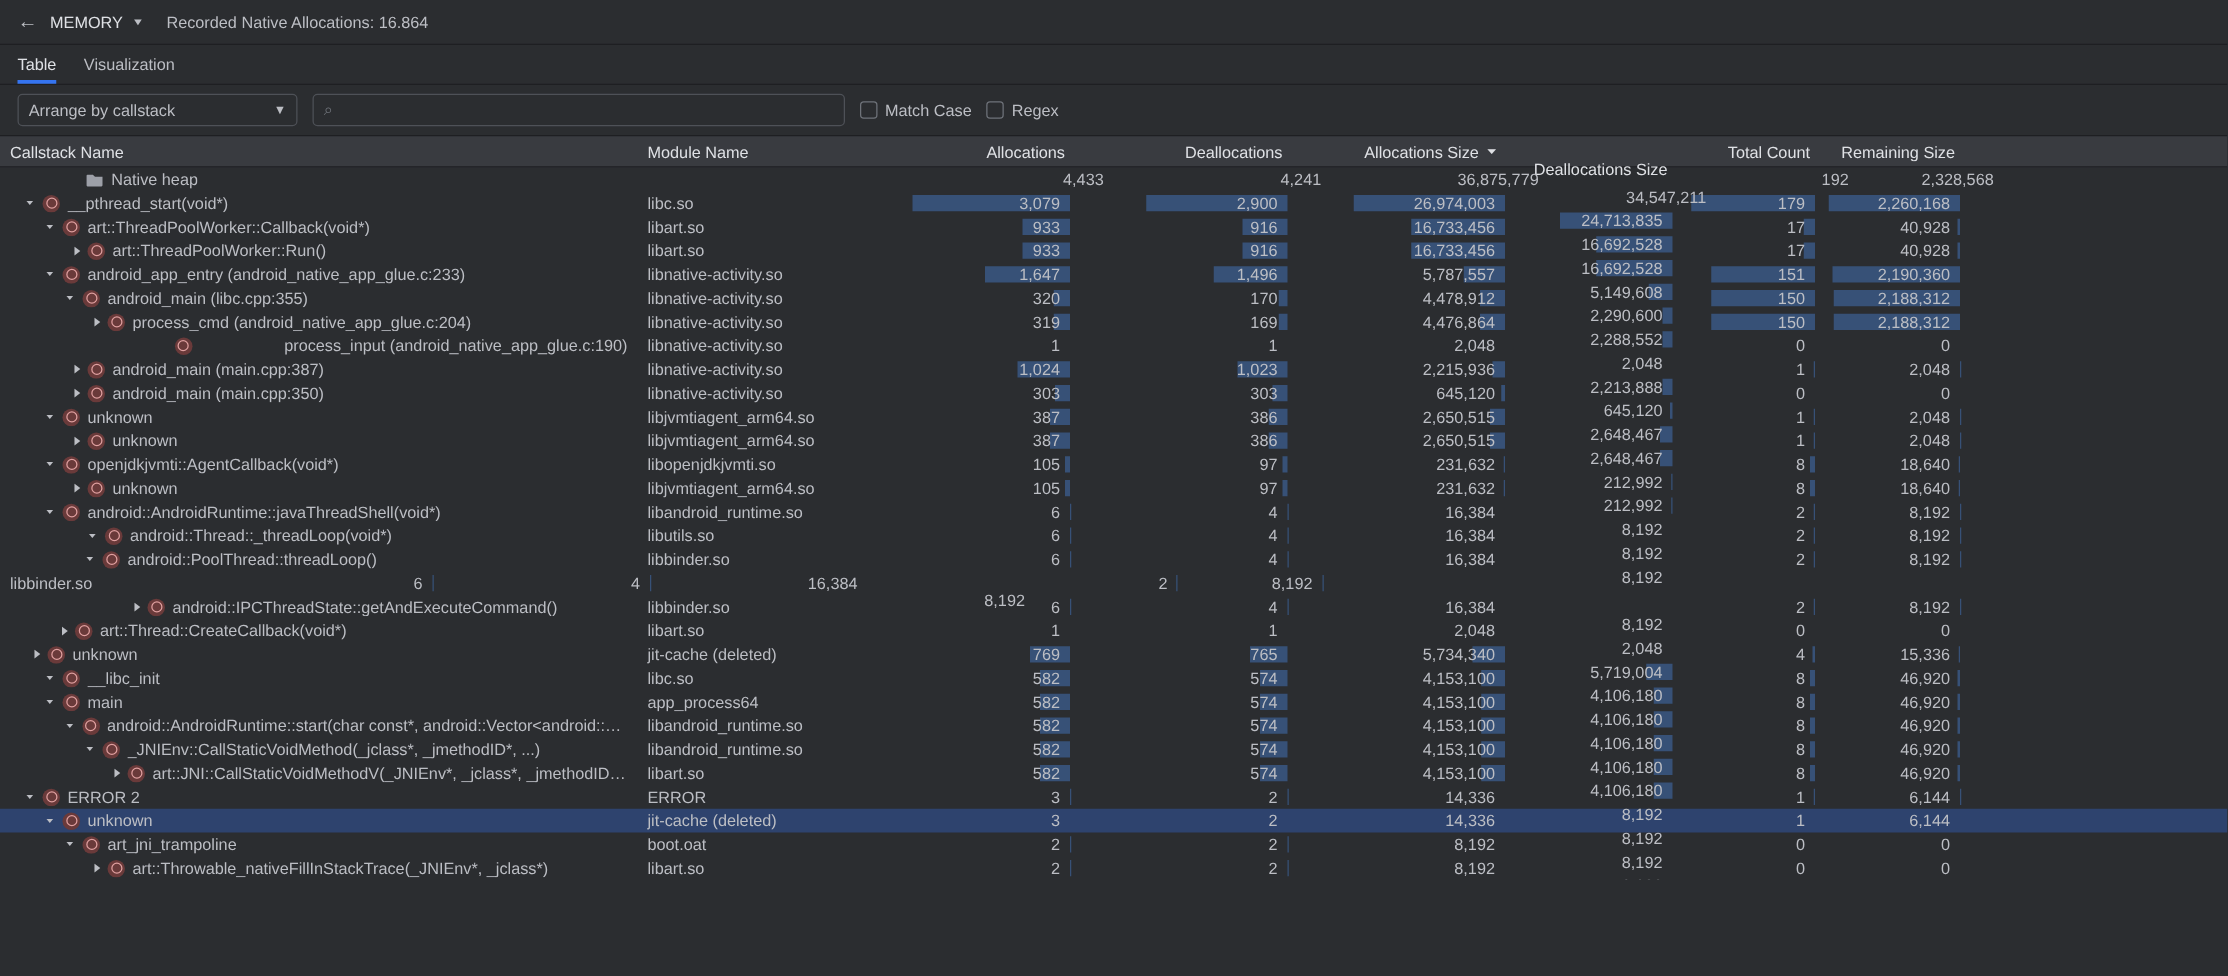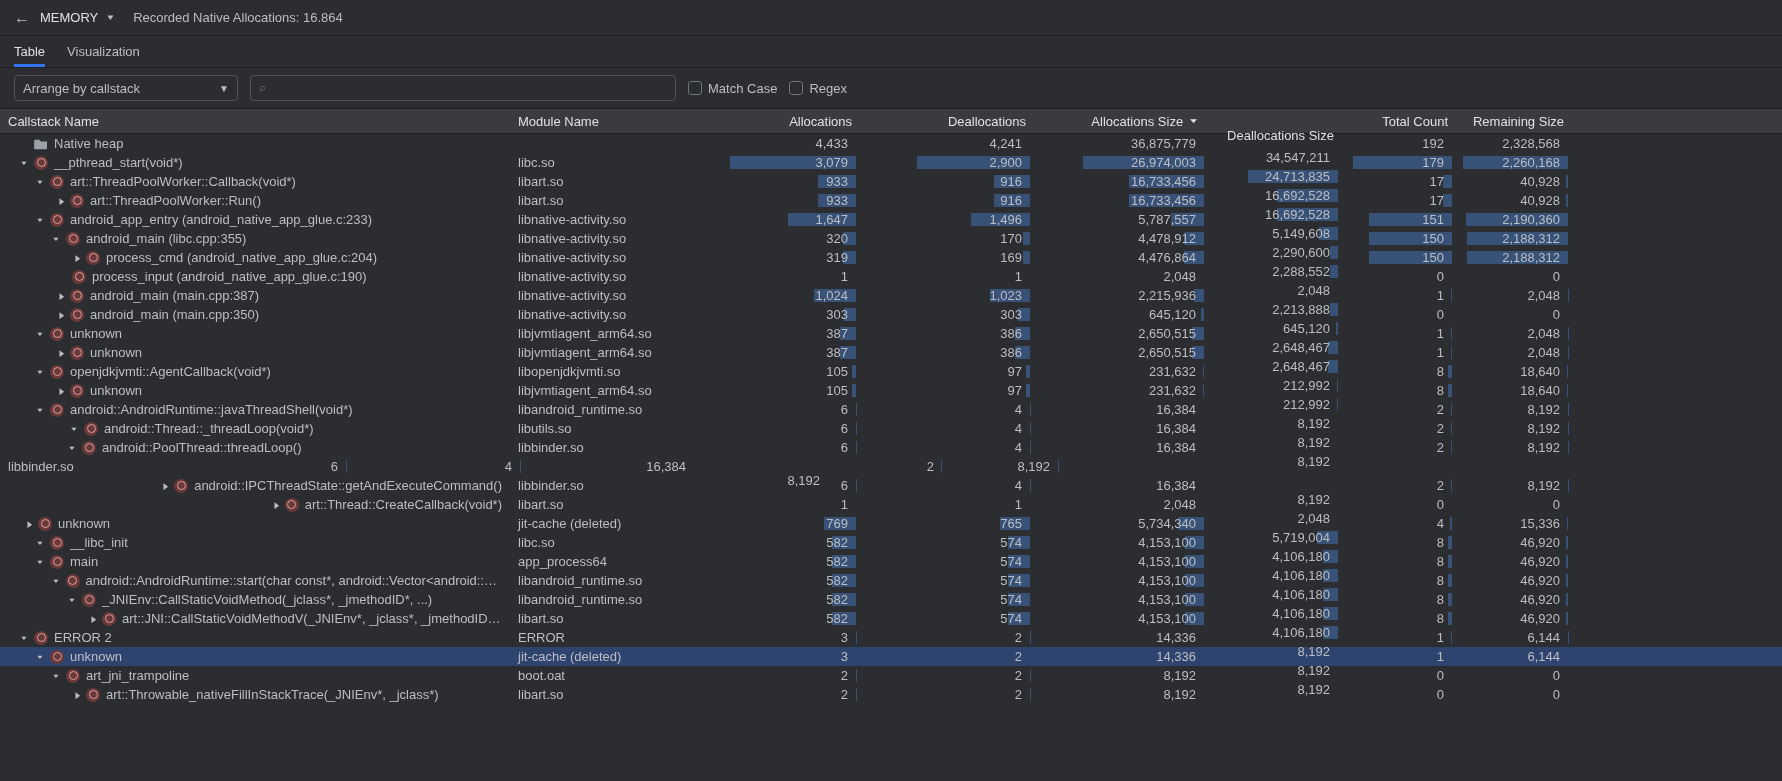--- a/index.html
+++ b/index.html
@@ -96,21 +96,21 @@
     <div class="col module">Module Name</div>
     <div class="col num alloc">Allocations</div>
     <div class="col num dealloc">Deallocations</div>
     <div class="col num allocsize"><span>Allocations Size</span><span class="sort-ind">▼</span></div>
     <div class="col num deallocsize">Deallocations Size</div>
     <div class="col num total">Total Count</div>
     <div class="col num remain">Remaining Size</div>
   </div>
   <div class="body" id="tbody">
       <div class="row">
-        <div class="col name" style="padding-left: 18px;">
+        <div class="col name" style="padding-left: 18px; margin-left: 35px;">
           <span class="tree-toggle none"></span>
           <span class="node-icon folder">
             <svg viewBox="0 0 16 14">
               <path fill="#9da0a8" d="M1 2h5l2 2h7v8a1 1 0 0 1-1 1H1a1 1 0 0 1-1-1V3a1 1 0 0 1 1-1z"></path>
             </svg>
           </span>
           <span class="node-label">Native heap</span>
         </div>
         <div class="col module"></div>
         <div class="col num alloc"><span class="val">4,433</span></div>
@@ -198,21 +198,21 @@
         </div>
         <div class="col module">libnative-activity.so</div>
         <div class="col num alloc"><div class="bar" style="width: 13.0968px;"></div><span class="val">319</span></div>
         <div class="col num dealloc"><div class="bar" style="width: 6.61495px;"></div><span class="val">169</span></div>
         <div class="col num allocsize"><div class="bar" style="width: 20.1531px;"></div><span class="val">4,476,864</span></div>
         <div class="col num deallocsize"><div class="bar" style="width: 8.34677px;"></div><span class="val">2,288,552</span></div>
         <div class="col num total"><div class="bar" style="width: 82.8125px;"></div><span class="val">150</span></div>
         <div class="col num remain"><div class="bar" style="width: 101.495px;"></div><span class="val">2,188,312</span></div>
       </div>
       <div class="row">
-        <div class="col name" style="padding-left: 56px;">
+        <div class="col name" style="padding-left: 56px; justify-content: space-between;">
           <span class="tree-toggle none"></span>
           <span class="node-icon func"></span>
           <span class="node-label">process_input (android_native_app_glue.c:190)</span>
         </div>
         <div class="col module">libnative-activity.so</div>
         <div class="col num alloc"><div class="bar" style="width: 0.0410557px;"></div><span class="val">1</span></div>
         <div class="col num dealloc"><div class="bar" style="width: 0.0391417px;"></div><span class="val">1</span></div>
         <div class="col num allocsize"><div class="bar" style="width: 0.0092192px;"></div><span class="val">2,048</span></div>
         <div class="col num deallocsize"><div class="bar" style="width: 0.0074694px;"></div><span class="val">2,048</span></div>
         <div class="col num total"><div class="bar" style="width: 0px;"></div><span class="val">0</span></div>
@@ -347,35 +347,35 @@
       <div class="row">
         <div class="col module">libbinder.so</div>
         <div class="col num alloc"><div class="bar" style="width: 0.246334px;"></div><span class="val">6</span></div>
         <div class="col num dealloc"><div class="bar" style="width: 0.156567px;"></div><span class="val">4</span></div>
         <div class="col num allocsize"><div class="bar" style="width: 0.0737542px;"></div><span class="val">16,384</span></div>
         <div class="col num deallocsize"><div class="bar" style="width: 0.0298777px;"></div><span class="val">8,192</span></div>
         <div class="col num total"><div class="bar" style="width: 1.10417px;"></div><span class="val">2</span></div>
         <div class="col num remain"><div class="bar" style="width: 0.379949px;"></div><span class="val">8,192</span></div>
       </div>
       <div class="row">
-        <div class="col name" style="padding-left: 66px; justify-content: flex-end;">
+        <div class="col name" style="padding-left: 98px;">
           <span class="tree-toggle col"></span>
           <span class="node-icon func"></span>
           <span class="node-label">android::IPCThreadState::getAndExecuteCommand()</span>
         </div>
         <div class="col module">libbinder.so</div>
         <div class="col num alloc"><div class="bar" style="width: 0.246334px;"></div><span class="val">6</span></div>
         <div class="col num dealloc"><div class="bar" style="width: 0.156567px;"></div><span class="val">4</span></div>
         <div class="col num allocsize"><div class="bar" style="width: 0.0737542px;"></div><span class="val">16,384</span></div>
         <div class="col num deallocsize"><div class="bar" style="width: 0.0298777px;"></div><span class="val">8,192</span></div>
         <div class="col num total"><div class="bar" style="width: 1.10417px;"></div><span class="val">2</span></div>
         <div class="col num remain"><div class="bar" style="width: 0.379949px;"></div><span class="val">8,192</span></div>
       </div>
       <div class="row">
-        <div class="col name" style="padding-left: 28px; justify-content: flex-end;">
+        <div class="col name" style="padding-left: 40px;">
           <span class="tree-toggle col"></span>
           <span class="node-icon func"></span>
           <span class="node-label">art::Thread::CreateCallback(void*)</span>
         </div>
         <div class="col module">libart.so</div>
         <div class="col num alloc"><div class="bar" style="width: 0.0410557px;"></div><span class="val">1</span></div>
         <div class="col num dealloc"><div class="bar" style="width: 0.0391417px;"></div><span class="val">1</span></div>
         <div class="col num allocsize"><div class="bar" style="width: 0.0092192px;"></div><span class="val">2,048</span></div>
         <div class="col num deallocsize"><div class="bar" style="width: 0.0074694px;"></div><span class="val">2,048</span></div>
         <div class="col num total"><div class="bar" style="width: 0px;"></div><span class="val">0</span></div>

